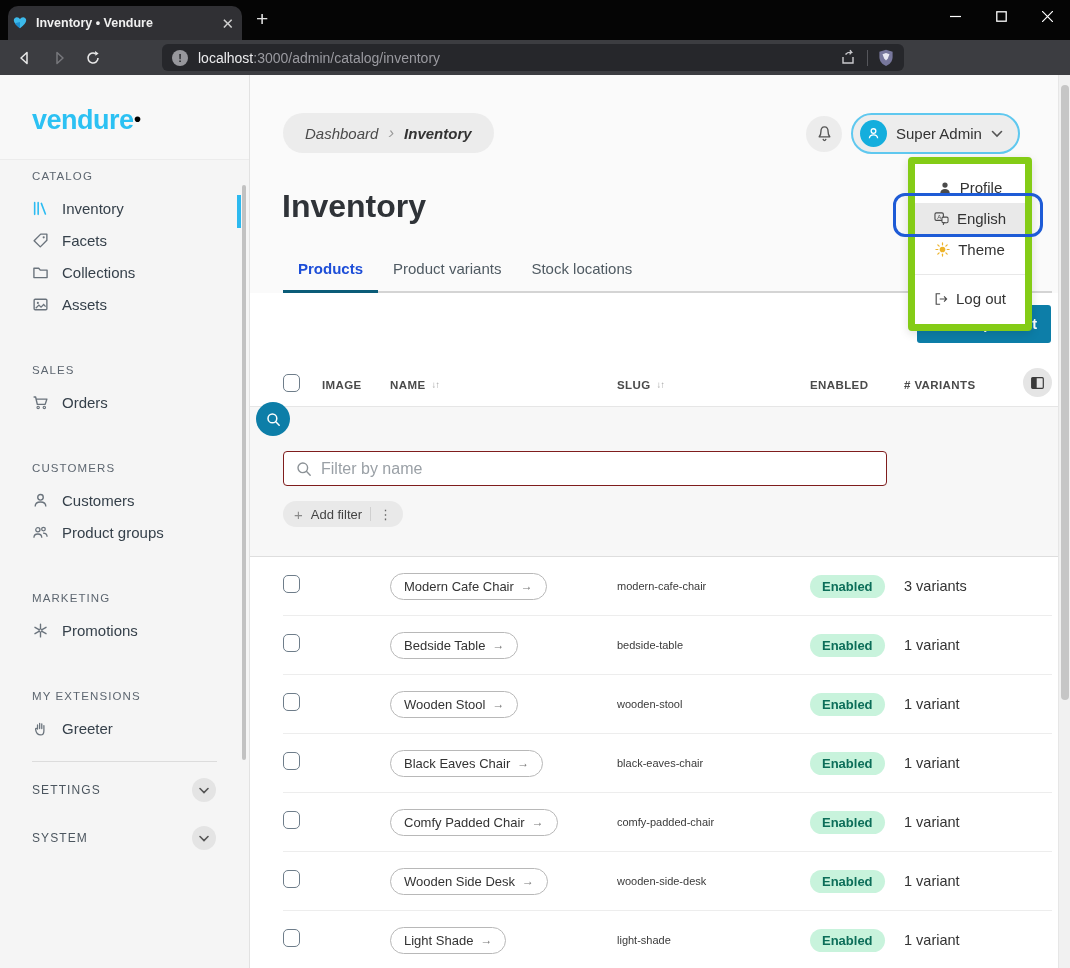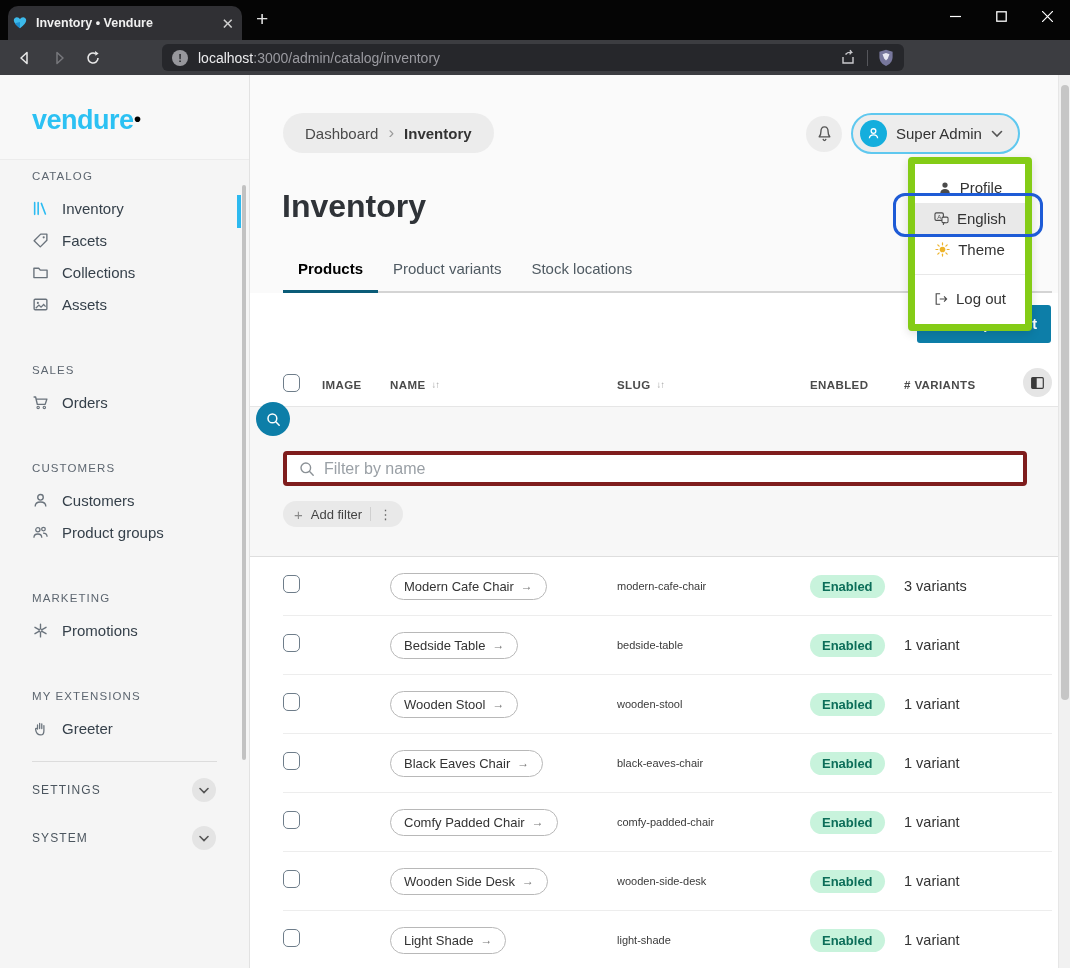--- a/index.html
+++ b/index.html
@@ -46,52 +46,52 @@
   .sidebar-scroll { position:absolute; left:242px; top:110px; width:4px; height:575px; background:#c2c2c2; border-radius:2px; z-index:2; }
   .nav-divider { margin:17px 32px 0 32px; border-top:1px solid #dcdcdc; }
   .collapse-row { display:flex; align-items:center; justify-content:space-between; padding:0 33px 0 32px; height:40px; margin-top:8px; font-size:12px; letter-spacing:1.1px; color:#4c565f; cursor:pointer;gap:48px; }
   .collapse-row:first-of-type { margin-top:24px; }
   .chev-circle { width:24px; height:24px; border-radius:50%; background:#e4e4e4; display:flex; align-items:center; justify-content:center; }
 
   
   .main { position:relative; flex:1; background:#fafafa; overflow:hidden; }
   .sheet { position:absolute; left:0; top:218px; right:0; bottom:0; background:#ffffff; }
 
-  .breadcrumb { position:absolute; left:33px; top:38px; height:40px; background:#ececec; border-radius:20px; display:flex; align-items:center; gap:10px; padding:0 22px; font-size:15px; }
+  .breadcrumb { position:absolute; left:33px; top:38px; height:40px; background:#ececec; border-radius:20px; display:flex; align-items:center; gap:10px; padding:0 22px; font-size:15px;font-style:italic; }
   .crumb-a { color:#4a4a4a; }
   .crumb-sep { color:#9a9a9a; font-size:17px; }
   .crumb-b { color:#333; font-weight:700; }
 
   .bell-btn { position:absolute; left:556px; top:41px; width:36px; height:36px; border-radius:50%; background:#ececec; display:flex; align-items:center; justify-content:center; }
   .user-pill { position:absolute; left:601px; top:38px; height:41px; background:#ededed; border:2px solid #5fc8ef; border-radius:22px; display:flex; align-items:center; gap:9px; padding:0 15px 0 7px; }
   .user-avatar { width:27px; height:27px; border-radius:50%; background:#14aedd; display:flex; align-items:center; justify-content:center; }
   .user-name { font-size:15px; color:#333; }
 
   .page-title { position:absolute; left:32px; top:113px; font-size:32px; font-weight:700; color:#2f3338; }
 
   .tabs { position:absolute; left:33px; top:177px; right:18px; height:41px; border-bottom:2px solid #d4d4d4; display:flex; }
   .tabbtn { padding:0 15px; display:flex; align-items:flex-start; padding-top:8px; font-size:15px; color:#4f5a62; position:relative; }
-  .tabbtn.active { color:#000000; font-weight:700; }
+  .tabbtn.active { color:#1d4ed8; font-weight:700; }
   .tabbtn.active::after { content:""; position:absolute; left:0; right:0; bottom:-2px; height:3px; background:#0a5c78; }
 
   .new-product-btn { position:absolute; left:667px; top:230px; width:134px; height:38px; background:#0d7ea8; border-radius:3px; color:#fff; display:flex; align-items:center; justify-content:center; gap:8px; font-size:14.5px; font-weight:700; }
   .new-product-btn .plus { font-weight:400; font-size:18px; color:#bfe0ec; }
 
   .grid-cols { display:grid; grid-template-columns:39px 68px 227px 193px 94px 1fr; align-items:center; }
   .thead { position:absolute; left:33px; right:18px; top:288px; height:43px; }
   .th { font-size:11.5px; font-weight:700; color:#4a4a4a; letter-spacing:.4px; display:flex; align-items:center; gap:6px; }
   .sort { font-size:9.5px; color:#a6a6a6; letter-spacing:-1px; }
   .col-picker { position:absolute; right:0px; top:5px; width:29px; height:29px; border-radius:50%; background:#e5e5e5; display:flex; align-items:center; justify-content:center; }
 
   .cbx { width:17px; height:18px; border:1.5px solid #6e7d8a; border-radius:5px; background:#fff; display:inline-block; }
 
   .search-fab { position:absolute; left:6px; top:327px; width:34px; height:34px; border-radius:50%; background:#0d7ea8; display:flex; align-items:center; justify-content:center; z-index:2; }
 
   .filter-panel { position:absolute; left:0; right:0; top:331px; height:151px; background:#f7f7f7; border-top:1px solid #e6e6e6; border-bottom:1px solid #dedede; }
-  .filter-input { position:absolute; left:33px; top:44px; width:744px; height:35px; background:#fff; border:4px solid #7f1d1d; border-radius:4px; display:flex; align-items:center; padding:0 12px; gap:9px; }
+  .filter-input { position:absolute; left:33px; top:44px; width:604px; height:35px; background:#fff; border:1px solid #7f1d1d; border-radius:4px; display:flex; align-items:center; padding:0 12px; gap:9px; }
   .filter-input input { border:0; outline:0; flex:1; font-size:16px; color:#333; font-family:"Liberation Sans",sans-serif; background:transparent; }
   .filter-input input::placeholder { color:#9aa0a6; }
   .add-filter { position:absolute; left:33px; top:94px; height:26px; background:#e9e9e9; border-radius:14px; display:flex; align-items:center; gap:8px; padding:0 11px; font-size:13px; color:#444; }
   .add-filter .plusg { color:#8a8a8a; font-size:15px; }
   .add-filter .sep { width:1px; height:14px; background:#d0d0d0; }
   .add-filter .kebab { color:#666; font-size:13px; letter-spacing:0; }
 
   .rows { position:absolute; left:33px; right:18px; top:482px; }
   .trow { height:59px; border-bottom:1px solid #ededed; }
   .thumb { width:52px; height:55px; border-radius:3px; }

